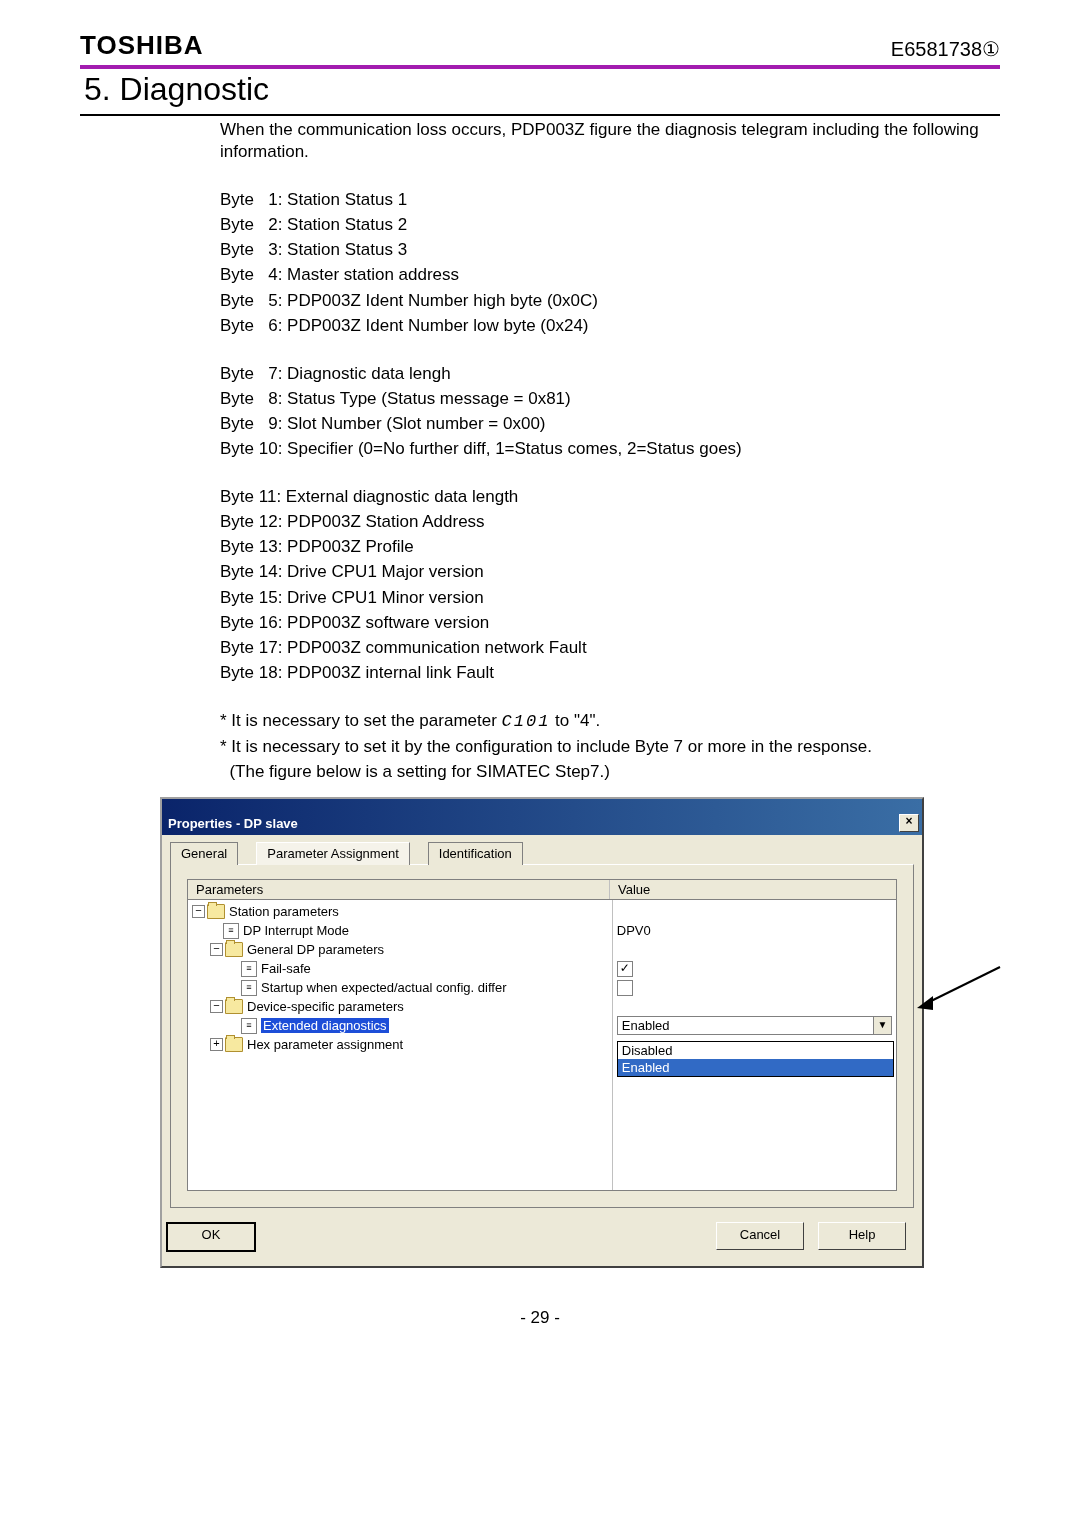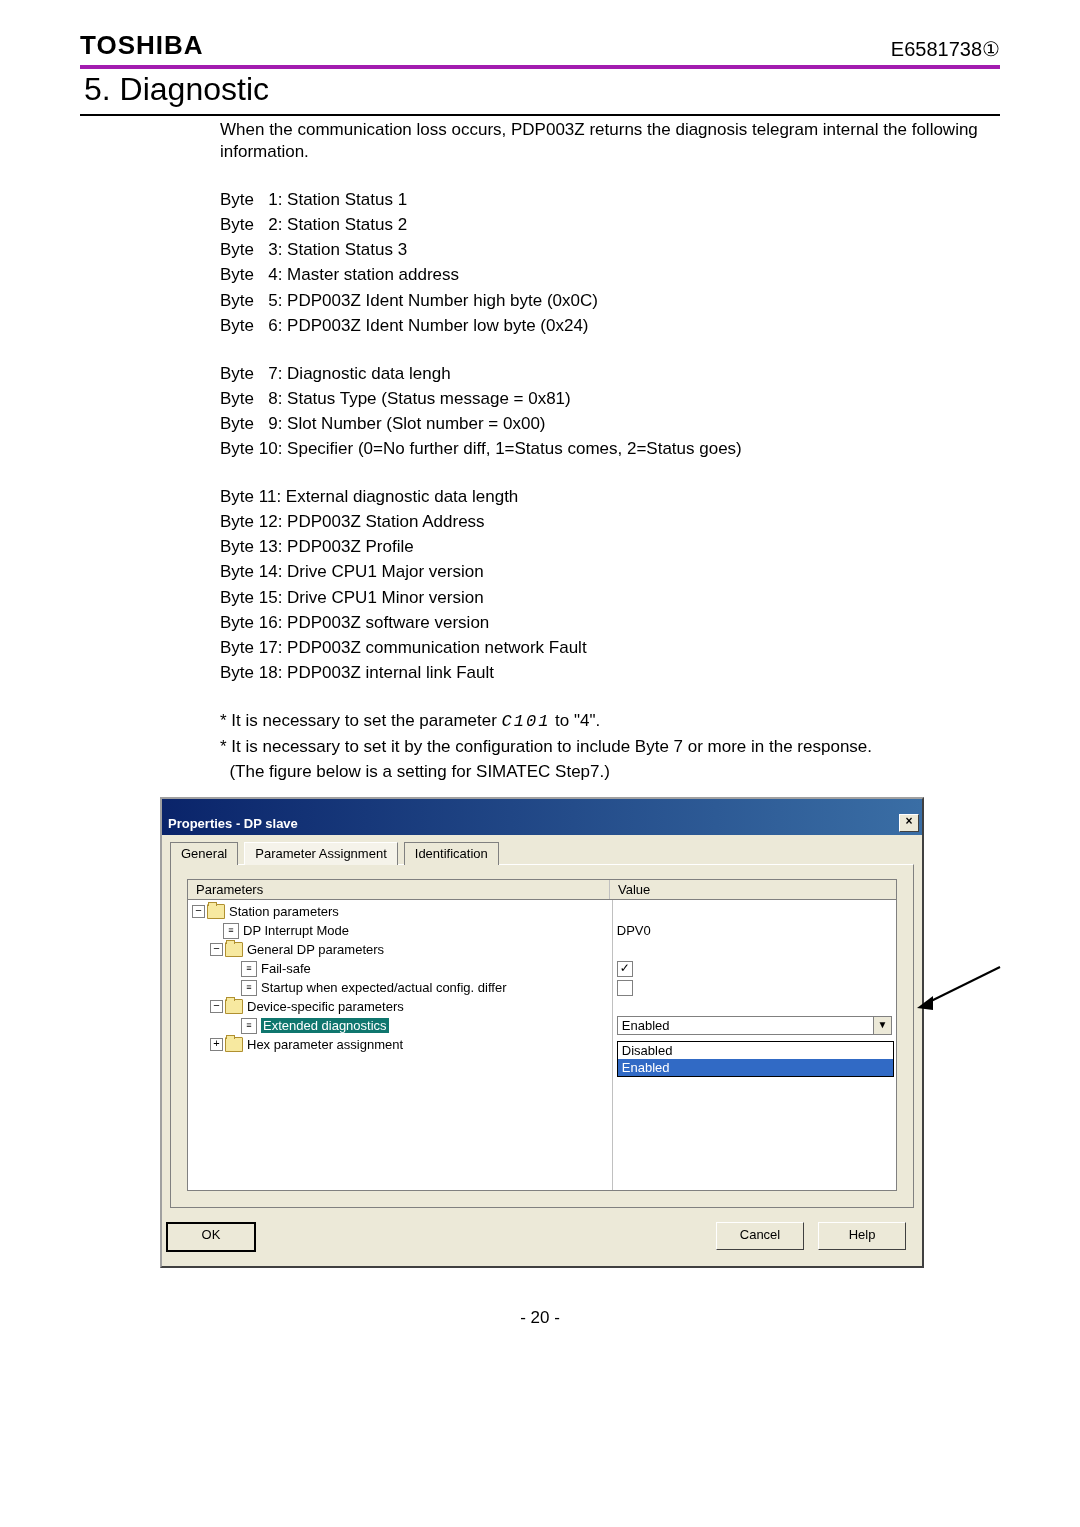--- a/index.html
+++ b/index.html
@@ -89,21 +89,21 @@
     border-bottom-color: #404040;
     font-family: Arial, sans-serif;
     font-size: 12px;
     line-height: 12px;
     text-align: center;
     color: #000;
     cursor: default;
   }
   .tabs-row {
     display: flex;
-    gap: 4px;
+    gap: 16px;
     margin: 6px 8px 0 8px;
   }
   .tab {
     padding: 3px 10px 4px 10px;
     border: 1px solid #808080;
     border-bottom: none;
     background: #ece9d8;
     margin-right: 2px;
     position: relative;
     top: 1px;
@@ -186,21 +186,21 @@
     background:#f7e9a0; border:1px solid #b09030; border-bottom:none;
   }
   .leaf {
     width: 14px; height: 14px;
     border: 1px solid #808080;
     background: #fff;
     margin-right: 4px;
     font-size: 9px; text-align: center; line-height: 12px;
   }
   .sel {
-    background: #0f766e;
+    background: #1d4ed8;
     color: #fff;
     padding: 0 2px;
   }
   .val-row { height: 19px; font-size: 13px; display:flex; align-items:center; }
   .chk {
     width: 14px; height: 14px;
     border: 1px solid #808080;
     background: #fff;
     font-size: 12px; line-height: 12px; text-align: center;
     margin-right: 4px;
@@ -272,21 +272,21 @@
 <div class="page">
 
   <div class="header-row">
     <div class="brand">TOSHIBA</div>
     <div class="doc-code">E6581738①</div>
   </div>
 
   <div class="section-title">5.  Diagnostic</div>
 
   <div class="body-col">
-    <p>When the communication loss occurs, PDP003Z returns the diagnosis telegram internal the following information.</p>
+    <p>When the communication loss occurs, PDP003Z figure the diagnosis telegram including the following information.</p>
     <div class="spacer-md"></div>
 
     <p class="byte-line">Byte   1: Station Status 1</p>
     <p class="byte-line">Byte   2: Station Status 2</p>
     <p class="byte-line">Byte   3: Station Status 3</p>
     <p class="byte-line">Byte   4: Master station address</p>
     <p class="byte-line">Byte   5: PDP003Z Ident Number high byte (0x0C)</p>
     <p class="byte-line">Byte   6: PDP003Z Ident Number low byte (0x24)</p>
 
     <div class="spacer-md"></div>
@@ -412,14 +412,14 @@
         <div class="btn">Help</div>
       </div>
     </div>
 
     <svg class="arrow-svg" width="90" height="60">
       <line x1="85" y1="5" x2="10" y2="42" stroke="#000" stroke-width="2"></line>
       <polygon points="2,46 18,34 18,48" fill="#000"></polygon>
     </svg>
   </div>
 
-  <div class="page-num">- 20 -</div>
+  <div class="page-num">- 29 -</div>
 </div>
 
 </body></html>

